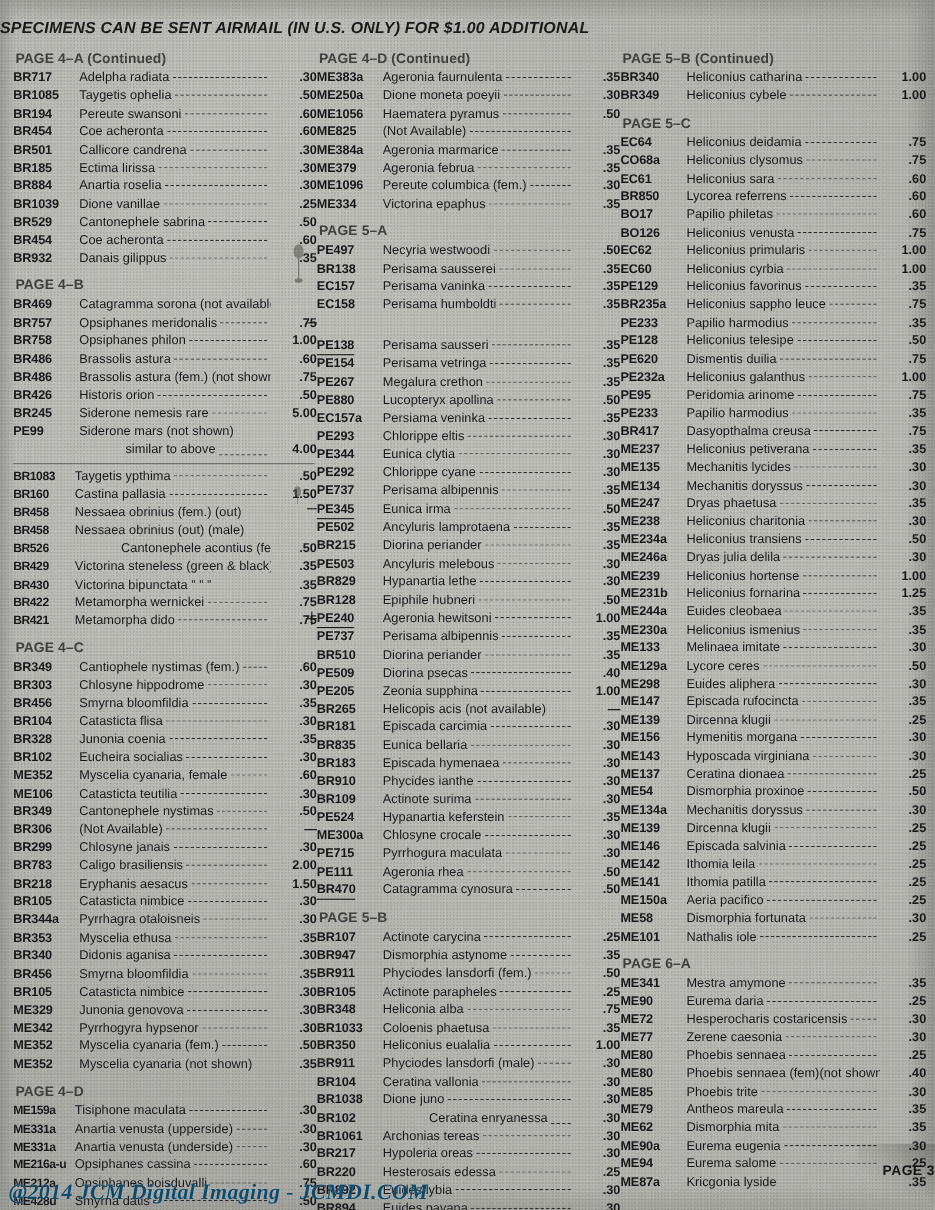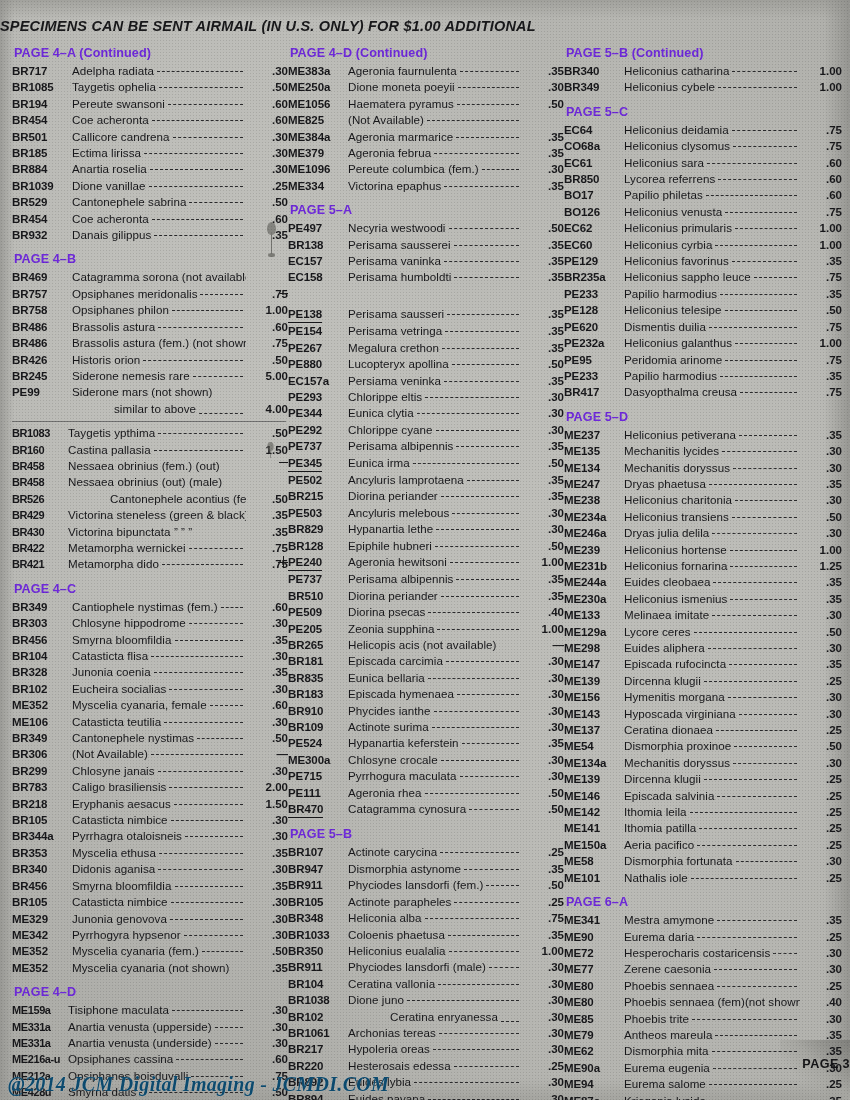--- a/index.html
+++ b/index.html
@@ -72,21 +72,21 @@
     gap:0;
   }
   .col{position:relative;}
   .col1{width:276px;}
   .col2{width:280px;}
   .col3{width:278px;}
 
   .sec-head{
     font-size:12.6px;
     font-weight:700;
-    color:#6d28d9;
+    color:#404040;
     letter-spacing:.1px;
     padding:2px 0 3px 2px;
     white-space:nowrap;
   }
   .sec-head.gap-top{padding-top:9px;}
 
   .rows{display:block;}
   .row{
     display:flex;
     align-items:baseline;
@@ -1597,21 +1597,20 @@
             <span class="code">BR417</span>
             <span class="name">
               <span class="txt">Dasyopthalma creusa</span>
               <span class="lead">
                 <i></i>
               </span>
             </span>
             <span class="price">.75</span>
           </div>
         </div>
-        <div class="sec-head gap-top">PAGE 5–D</div>
         <div class="rows">
           <div class="row">
             <span class="code">ME237</span>
             <span class="name">
               <span class="txt">Heliconius petiverana</span>
               <span class="lead">
                 <i></i>
               </span>
             </span>
             <span class="price">.35</span>

